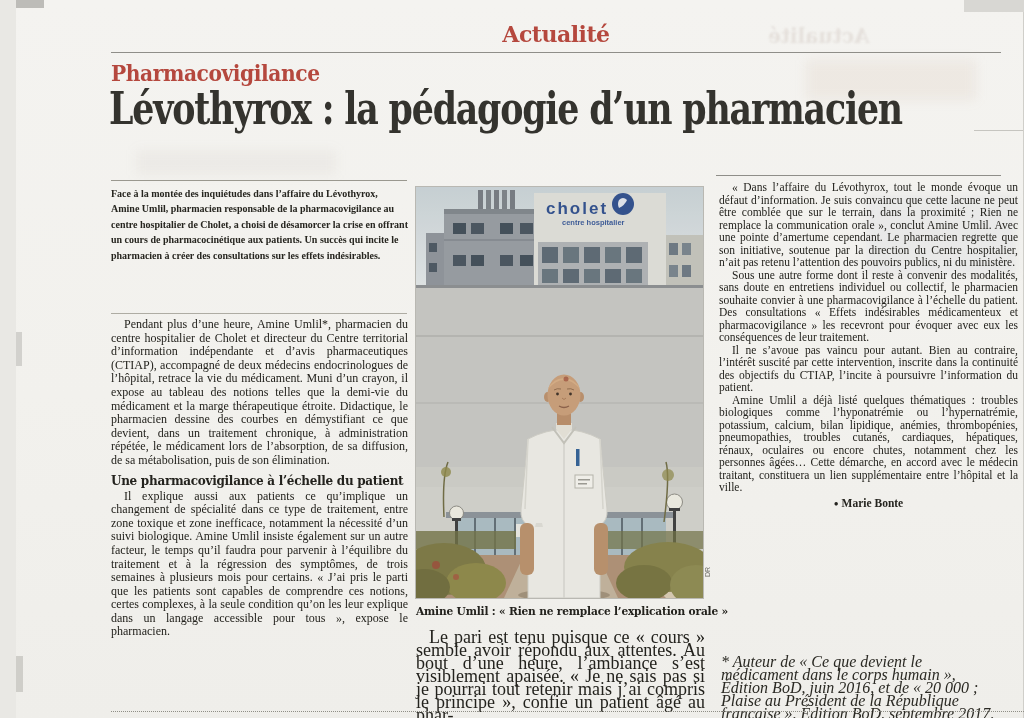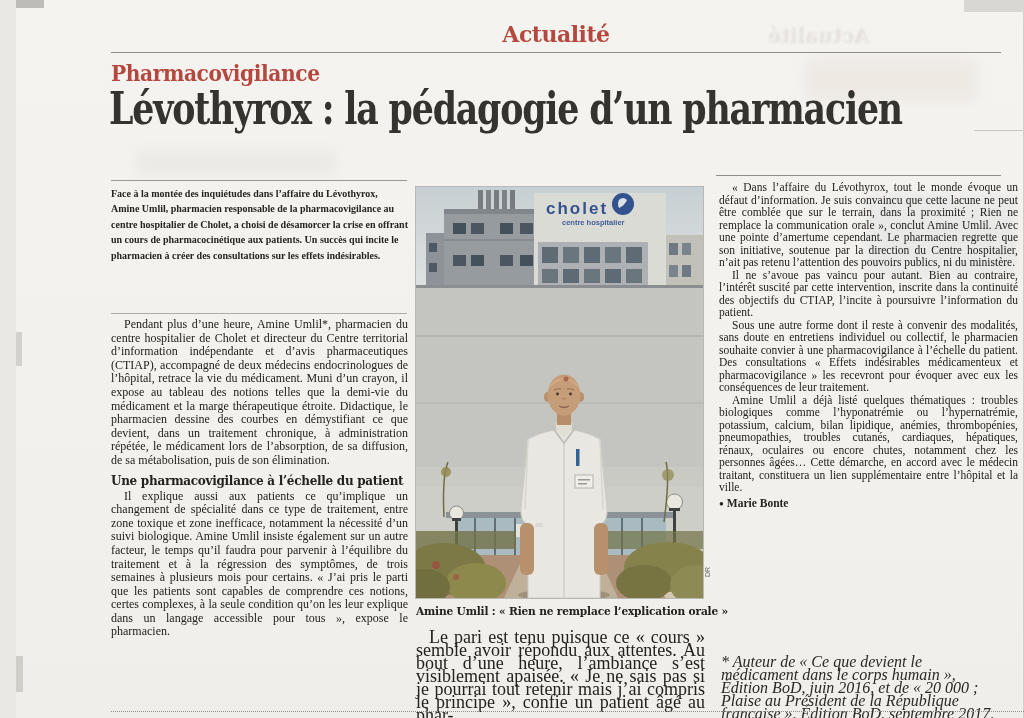--- a/index.html
+++ b/index.html
@@ -43,21 +43,21 @@
   .col3-body p{font-size:11.5px;line-height:12.5px;}
   .col2-body{position:absolute;top:631px;left:400px;width:289px;}
   .col2-body p{font-size:18px;line-height:13px;}
   p.para{margin:0;text-align:justify;color:#23221d;}
   p.para.ind{text-indent:13px;}
   .it{}
   .bullet{font-size:8px;vertical-align:1px;padding-right:3px;}
   .subhead{margin:5px 0 2px 0;font-family:"DejaVu Serif",serif;font-weight:bold;
     font-size:12.5px;letter-spacing:-.3px;color:#23221d;white-space:nowrap;
     transform:scaleX(.96);transform-origin:left top;}
-  .byline{margin-top:3px;font-weight:bold;font-size:11.8px;}
+  .byline{margin-top:3px;font-weight:bold;font-size:11.8px;text-align:center;}
   .byline .bullet{font-size:8px;}
   .footnote{position:absolute;top:617px;left:705px;width:275px;font-style:italic;
     font-size:16px;line-height:13px;color:#2a2923;margin-top:38px;}
 
   
   .photo{position:absolute;top:187px;left:400px;width:287px;height:411px;
     box-shadow:0 0 0 1px #b9b8b2;background:#cfd5d7;text-align:right;}
   .photo svg{display:block;}
   .photo-credit{position:absolute;top:577px;left:688px;font-family:"Liberation Sans",sans-serif;
     font-size:7px;color:#67665f;transform:rotate(-90deg);transform-origin:left top;}
@@ -263,22 +263,22 @@
   <div class="col2-body">
     <div>
         <p class="para ind"><span>Le pari est tenu puisque ce « cours » semble avoir répondu aux attentes. Au bout d’une heure, l’ambiance s’est visiblement apaisée. </span><span class="it">« Je ne sais pas si je pourrai tout retenir mais j’ai compris le principe »</span><span>, confie un patient âgé au phar-</span></p>
       </div>
   </div>
 
   <div class="rule" style="top:175px;left:700px;width:285px;background:#8f8e89;"></div>
   <div class="col3-body">
     <div>
         <p class="para ind"><span class="it">« Dans l’affaire du Lévothyrox, tout le monde évoque un défaut d’information. Je suis convaincu que cette lacune ne peut être comblée que sur le terrain, dans la proximité ; Rien ne remplace la communication orale »</span><span>, conclut Amine Umlil. Avec une pointe d’amertume cependant. Le pharmacien regrette que son initiative, soutenue par la direction du Centre hospitalier, n’ait pas retenu l’attention des pouvoirs publics, ni du ministère.</span></p>
+        <p class="para ind"><span>Sous une autre forme dont il reste à convenir des modalités, sans doute en entretiens individuel ou collectif, le pharmacien souhaite convier à une pharmacovigilance à l’échelle du patient. Des consultations « Effets indésirables médicamenteux et pharmacovigilance » les recevront pour évoquer avec eux les conséquences de leur traitement.</span></p>
         <p class="para ind"><span>Il ne s’avoue pas vaincu pour autant. Bien au contraire, l’intérêt suscité par cette intervention, inscrite dans la continuité des objectifs du CTIAP, l’incite à poursuivre l’information du patient.</span></p>
-        <p class="para ind"><span>Sous une autre forme dont il reste à convenir des modalités, sans doute en entretiens individuel ou collectif, le pharmacien souhaite convier à une pharmacovigilance à l’échelle du patient. Des consultations « Effets indésirables médicamenteux et pharmacovigilance » les recevront pour évoquer avec eux les conséquences de leur traitement.</span></p>
         <p class="para ind"><span>Amine Umlil a déjà listé quelques thématiques : troubles biologiques comme l’hyponatrémie ou l’hypernatrémie, potassium, calcium, bilan lipidique, anémies, thrombopénies, pneumopathies, troubles cutanés, cardiaques, hépatiques, rénaux, oculaires ou encore chutes, notamment chez les personnes âgées… Cette démarche, en accord avec le médecin traitant, constituera un lien supplémentaire entre l’hôpital et la ville.</span></p>
       </div>
     <p class="byline"><span class="bullet">●</span><span>Marie Bonte</span></p>
   </div>
   <div class="footnote">* Auteur de « Ce que devient le médicament dans le corps humain », Édition BoD, juin 2016, et de « 20 000 ; Plaise au Président de la République française », Édition BoD, septembre 2017, ISBN 9782322084043.</div>
 
   <div class="bottom-dots"></div>
 </div>
 
 </body></html>

